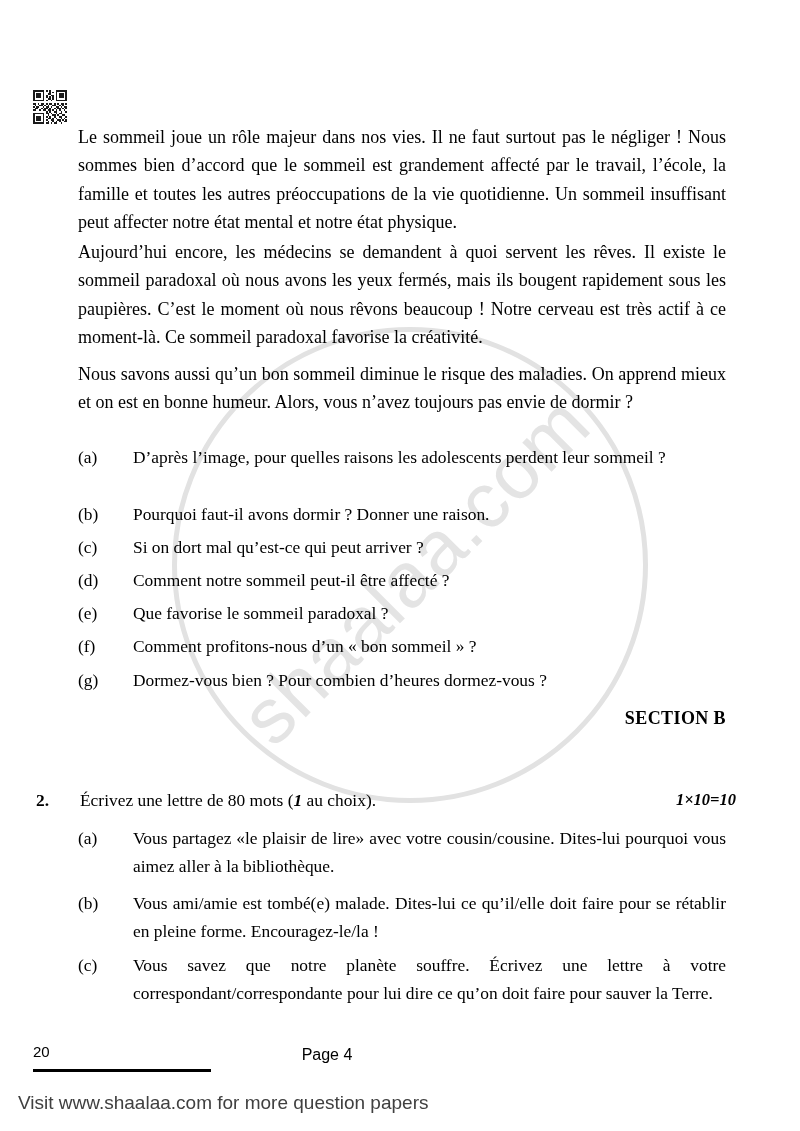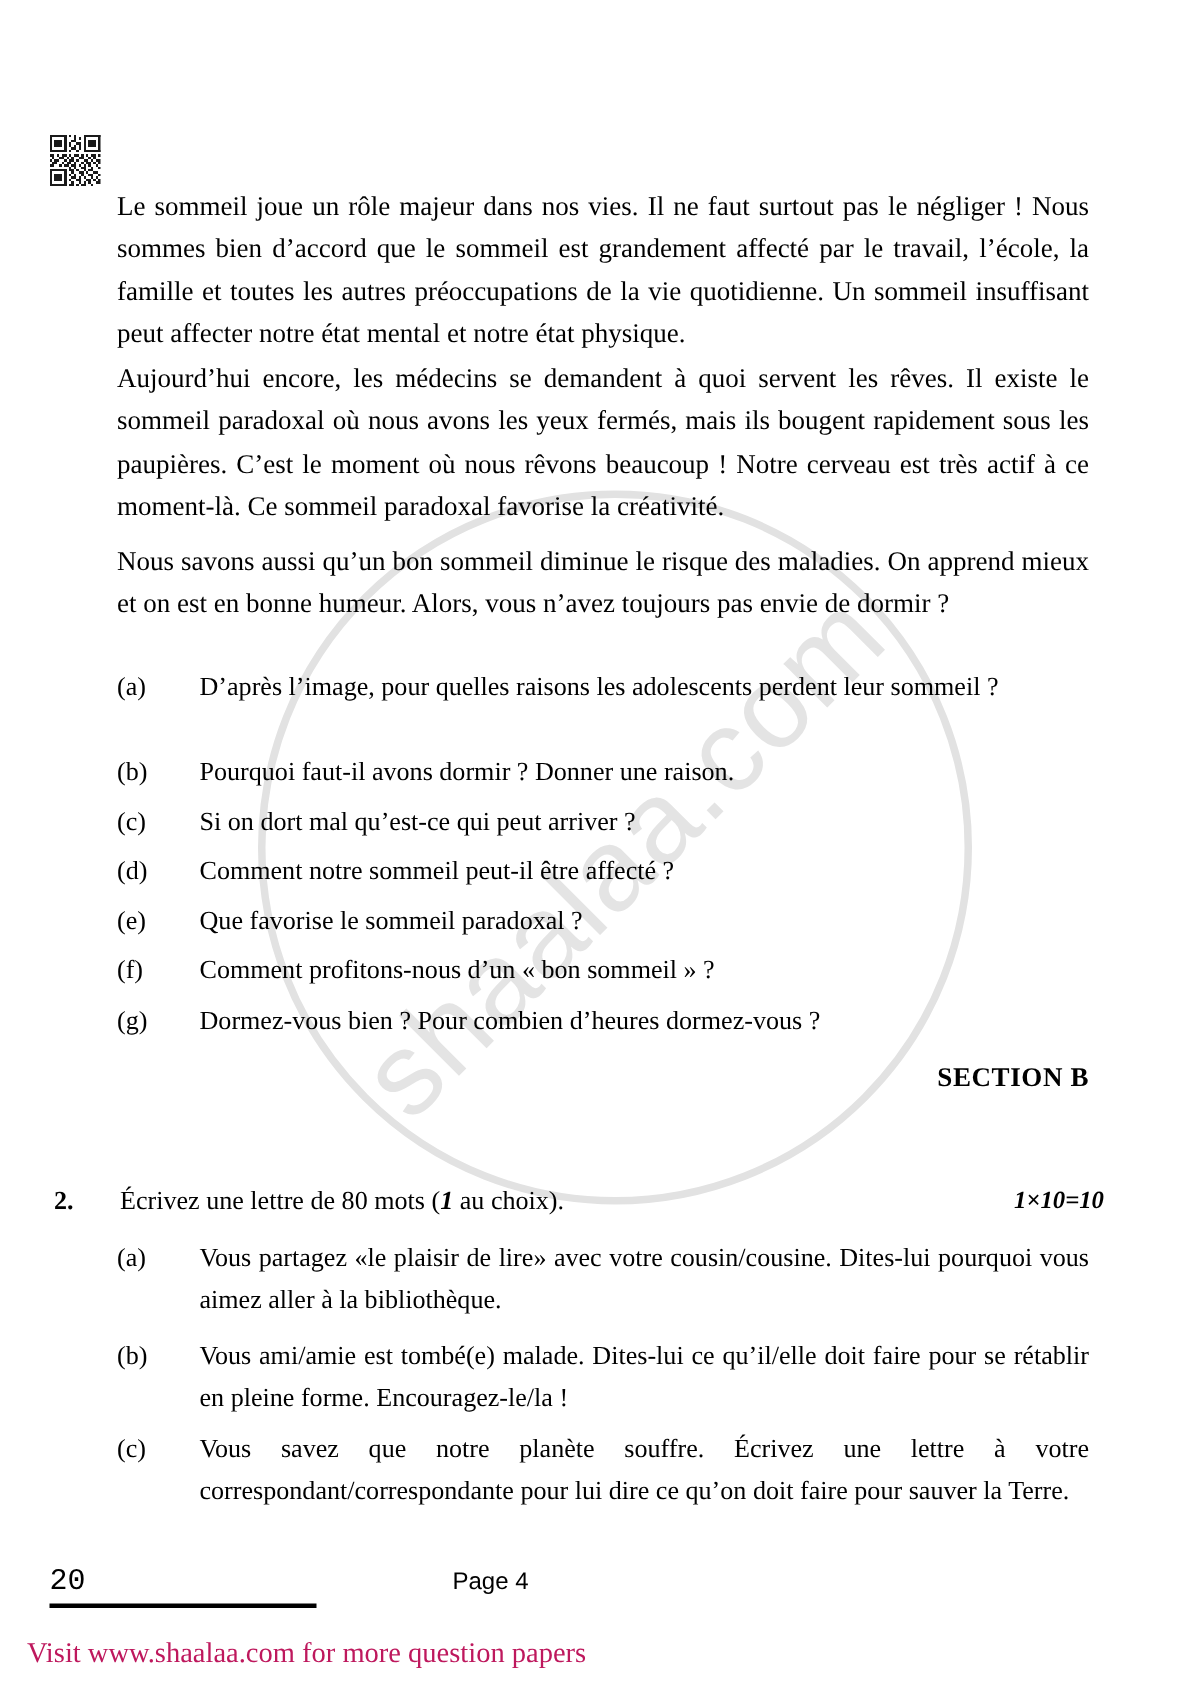--- a/index.html
+++ b/index.html
@@ -163,39 +163,39 @@
     left: 33px;
     top: 1069px;
     width: 178px;
     height: 3px;
     background: #000000;
   }
   #footer-num {
     position: absolute;
     left: 33px;
     top: 1043px;
-    font-family: Liberation Mono, monospace;
-    font-size: 20px;
+    font-family: Liberation Sans, sans-serif;
+    font-size: 15px;
   }
   #footer-page {
     position: absolute;
     left: 0;
     top: 1046px;
     width: 654px;
     text-align: center;
     font-family: "Liberation Sans", "DejaVu Sans", sans-serif;
     font-size: 16px;
   }
   #footer-visit {
     position: absolute;
     left: 18px;
     top: 1092px;
-    font-family: Liberation Serif, serif;
+    font-family: Liberation Sans, sans-serif;
     font-size: 19px;
-    color: #be185d;
+    color: #404040;
   }
 
   b.bi { font-weight: bold; font-style: italic; }
 </style>
 </head>
 <body>
 
 <div id="page">
 
   <div id="watermark">

